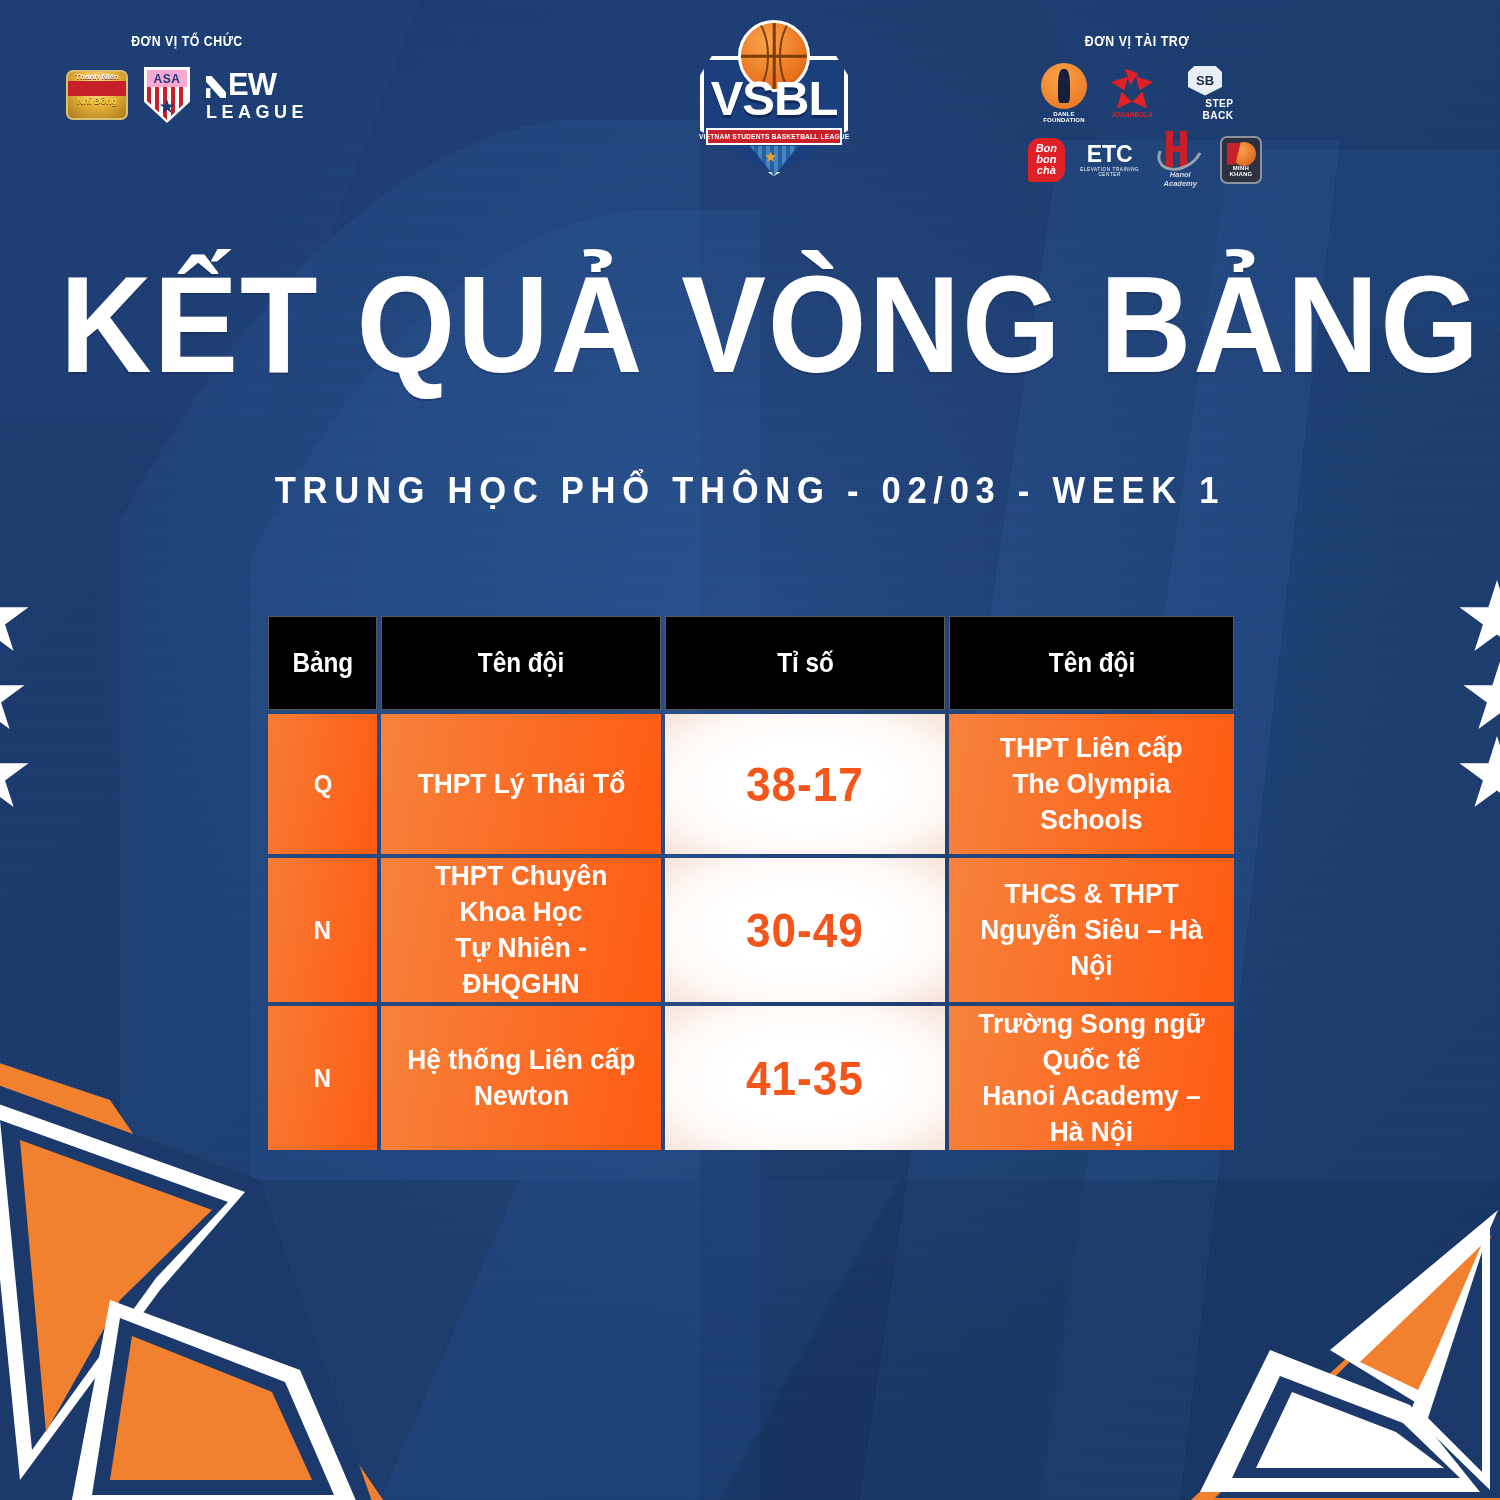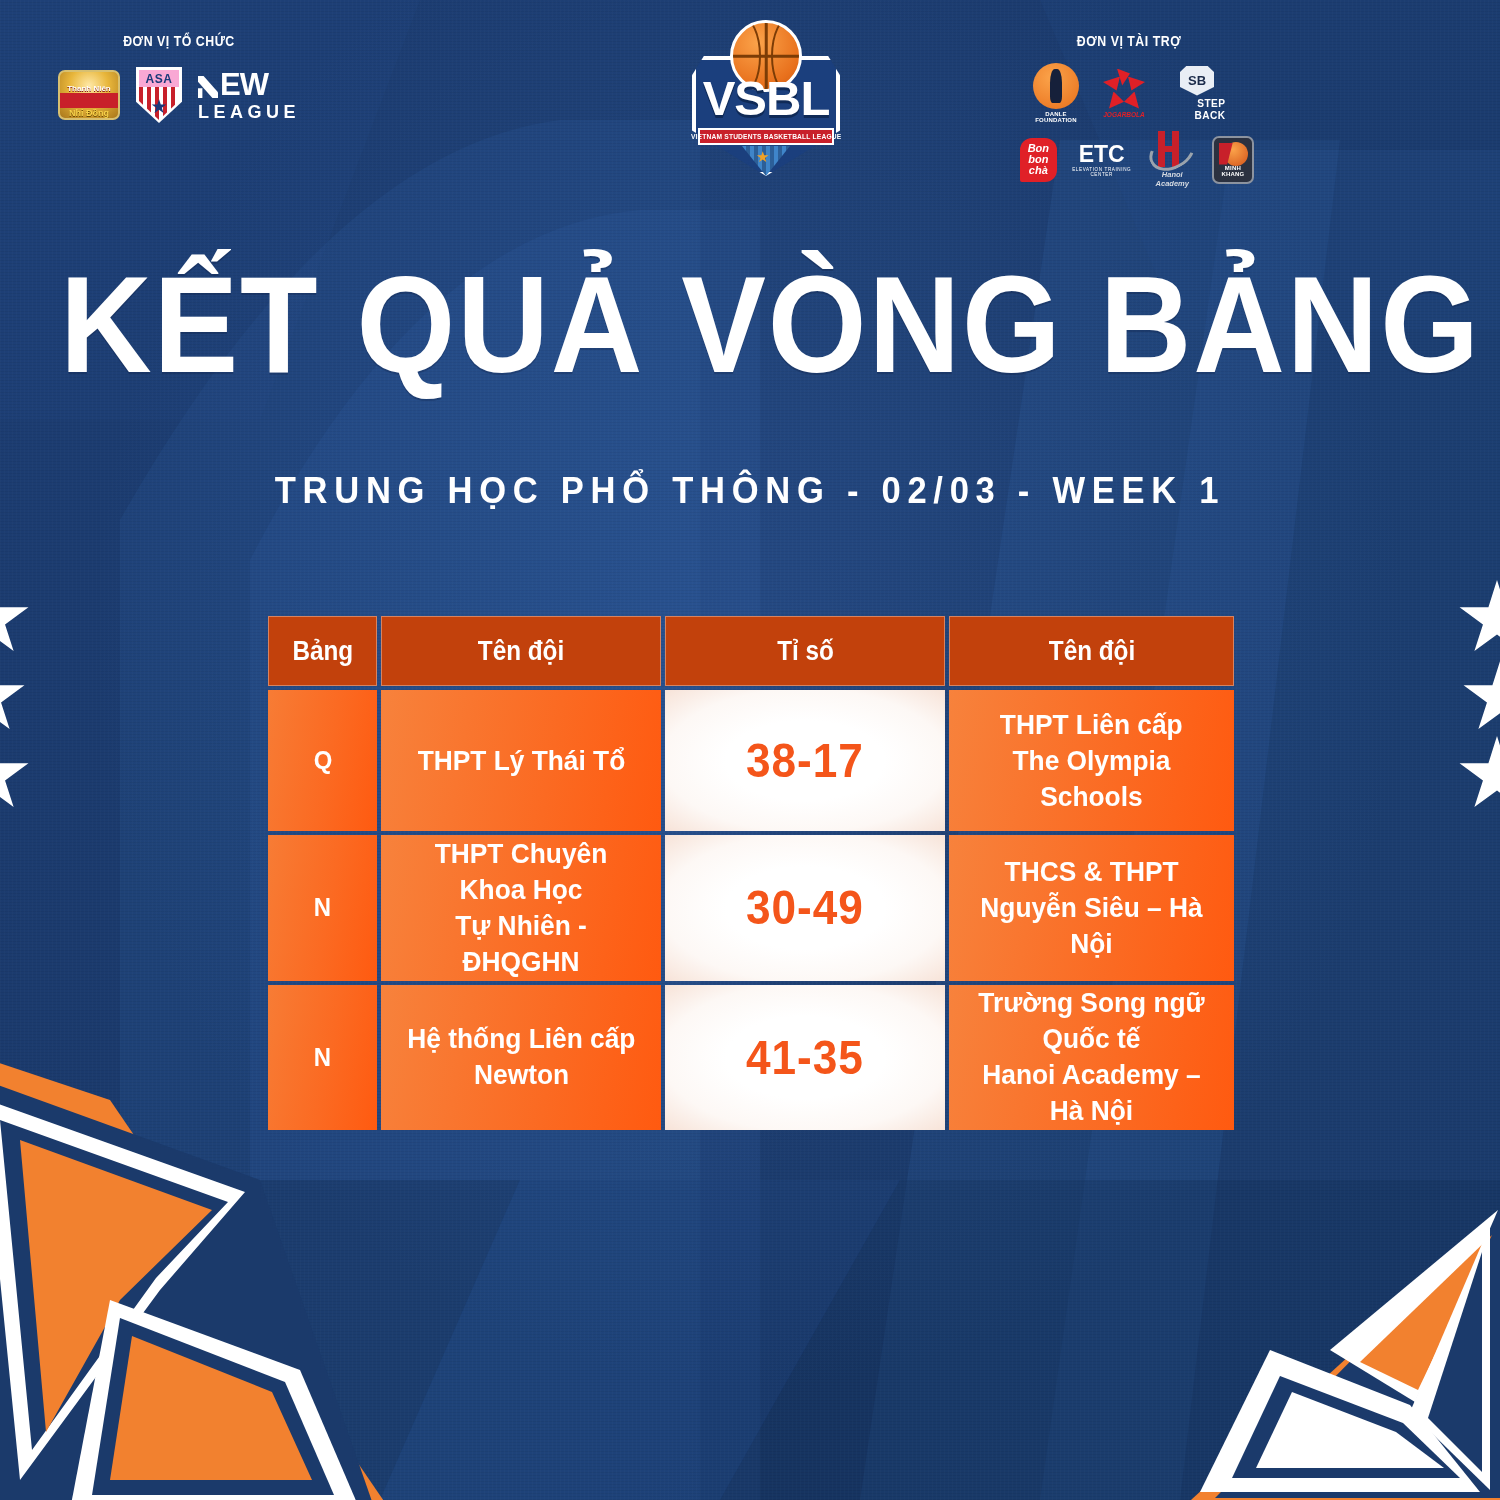--- a/index.html
+++ b/index.html
@@ -16,38 +16,38 @@
     position:absolute; inset:0;
     background-image:
       repeating-linear-gradient(0deg, rgba(0,0,0,.055) 0 1px, transparent 1px 3px),
       repeating-linear-gradient(90deg, rgba(255,255,255,.02) 0 1px, transparent 1px 4px);
     opacity:.85;
   }
   .vig{ position:absolute; inset:0;
     background:radial-gradient(ellipse at 50% 42%, rgba(60,110,185,.30) 0%, rgba(22,48,92,0) 62%);}
 
   
-  .topbar{ position:absolute; left:4px; top:0; width:1260px; height:200px; }
+  .topbar{ position:absolute; left:12px; top:0; width:1260px; height:200px; }
   .sectLabel{
     color:#fff; font-weight:700; letter-spacing:.6px;
     font-size:14px; text-align:center; text-transform:uppercase;
     transform:scaleX(.88); transform-origin:center;
     white-space:nowrap;
   }
 
   
   .org{ position:absolute; left:20px; top:33px; width:310px; }
   .orgLogos{ display:flex; align-items:center; justify-content:center; gap:16px; margin-top:18px;}
 
   
   .lg-tn{ width:62px; height:50px; border-radius:7px;
     background:
       radial-gradient(circle at 50% 30%, #ffe9a8 0%, #e8b63b 45%, #a9761a 100%);
     border:2px solid #d8c070; position:relative; overflow:hidden;
-    display:flex; align-items:center; justify-content:flex-end; flex-direction:column;}
+    display:flex; align-items:center; justify-content:flex-start; flex-direction:column;}
   .lg-tn .band{ width:100%; height:15px; background:#c8202a; }
   .lg-tn .t1{ font-size:8px; color:#fff; font-weight:700; line-height:9px;
     text-shadow:0 1px 0 #7a1010;}
   .lg-tn .t2{ font-size:9px; color:#f8d24a; font-weight:700; line-height:10px;
     text-shadow:0 1px 0 #6a4a05;}
 
   
   .lg-asa{ width:46px; height:56px; position:relative; }
   .lg-asa .shield{
     position:absolute; inset:0; background:#fff;
@@ -178,22 +178,22 @@
   
   .starGroup{ position:absolute; }
   .star5{ position:absolute; width:78px; height:78px; background:#fff;
     clip-path:polygon(50% 0%,61% 35%,98% 35%,68% 57%,79% 91%,50% 70%,21% 91%,32% 57%,2% 35%,39% 35%);
   }
 
   
   .tableWrap{ position:absolute; left:264px; top:612px; width:974px; height:522px; }
   table{ width:100%; height:100%; border-collapse:separate; border-spacing:4px; }
   thead th{
-    background:#c2410c; color:#fff; font-weight:700;
-    font-size:27px; height:70px; vertical-align:middle; text-align:center;
+    background:#000000; color:#fff; font-weight:700;
+    font-size:27px; height:94px; vertical-align:middle; text-align:center;
     transform:none; border:1px solid rgba(255,255,255,.35);
   }
   thead th span{ display:inline-block; transform:scaleX(.9); }
   td{ vertical-align:middle; text-align:center; height:140px; }
   .cGroup{ width:110px; background:linear-gradient(100deg,#f77c35 0%,#fb6a22 55%,#ff5a10 100%);
     color:#fff; font-size:26px; font-weight:600;}
   .cTeam{ background:linear-gradient(100deg,#f7823c 0%,#fb6a22 60%,#ff5a10 100%);
     color:#fff; font-size:28px; font-weight:600; line-height:36px; padding:0 14px;}
   .cTeam.left{ width:282px; }
   .cTeam.right{ width:287px; }

